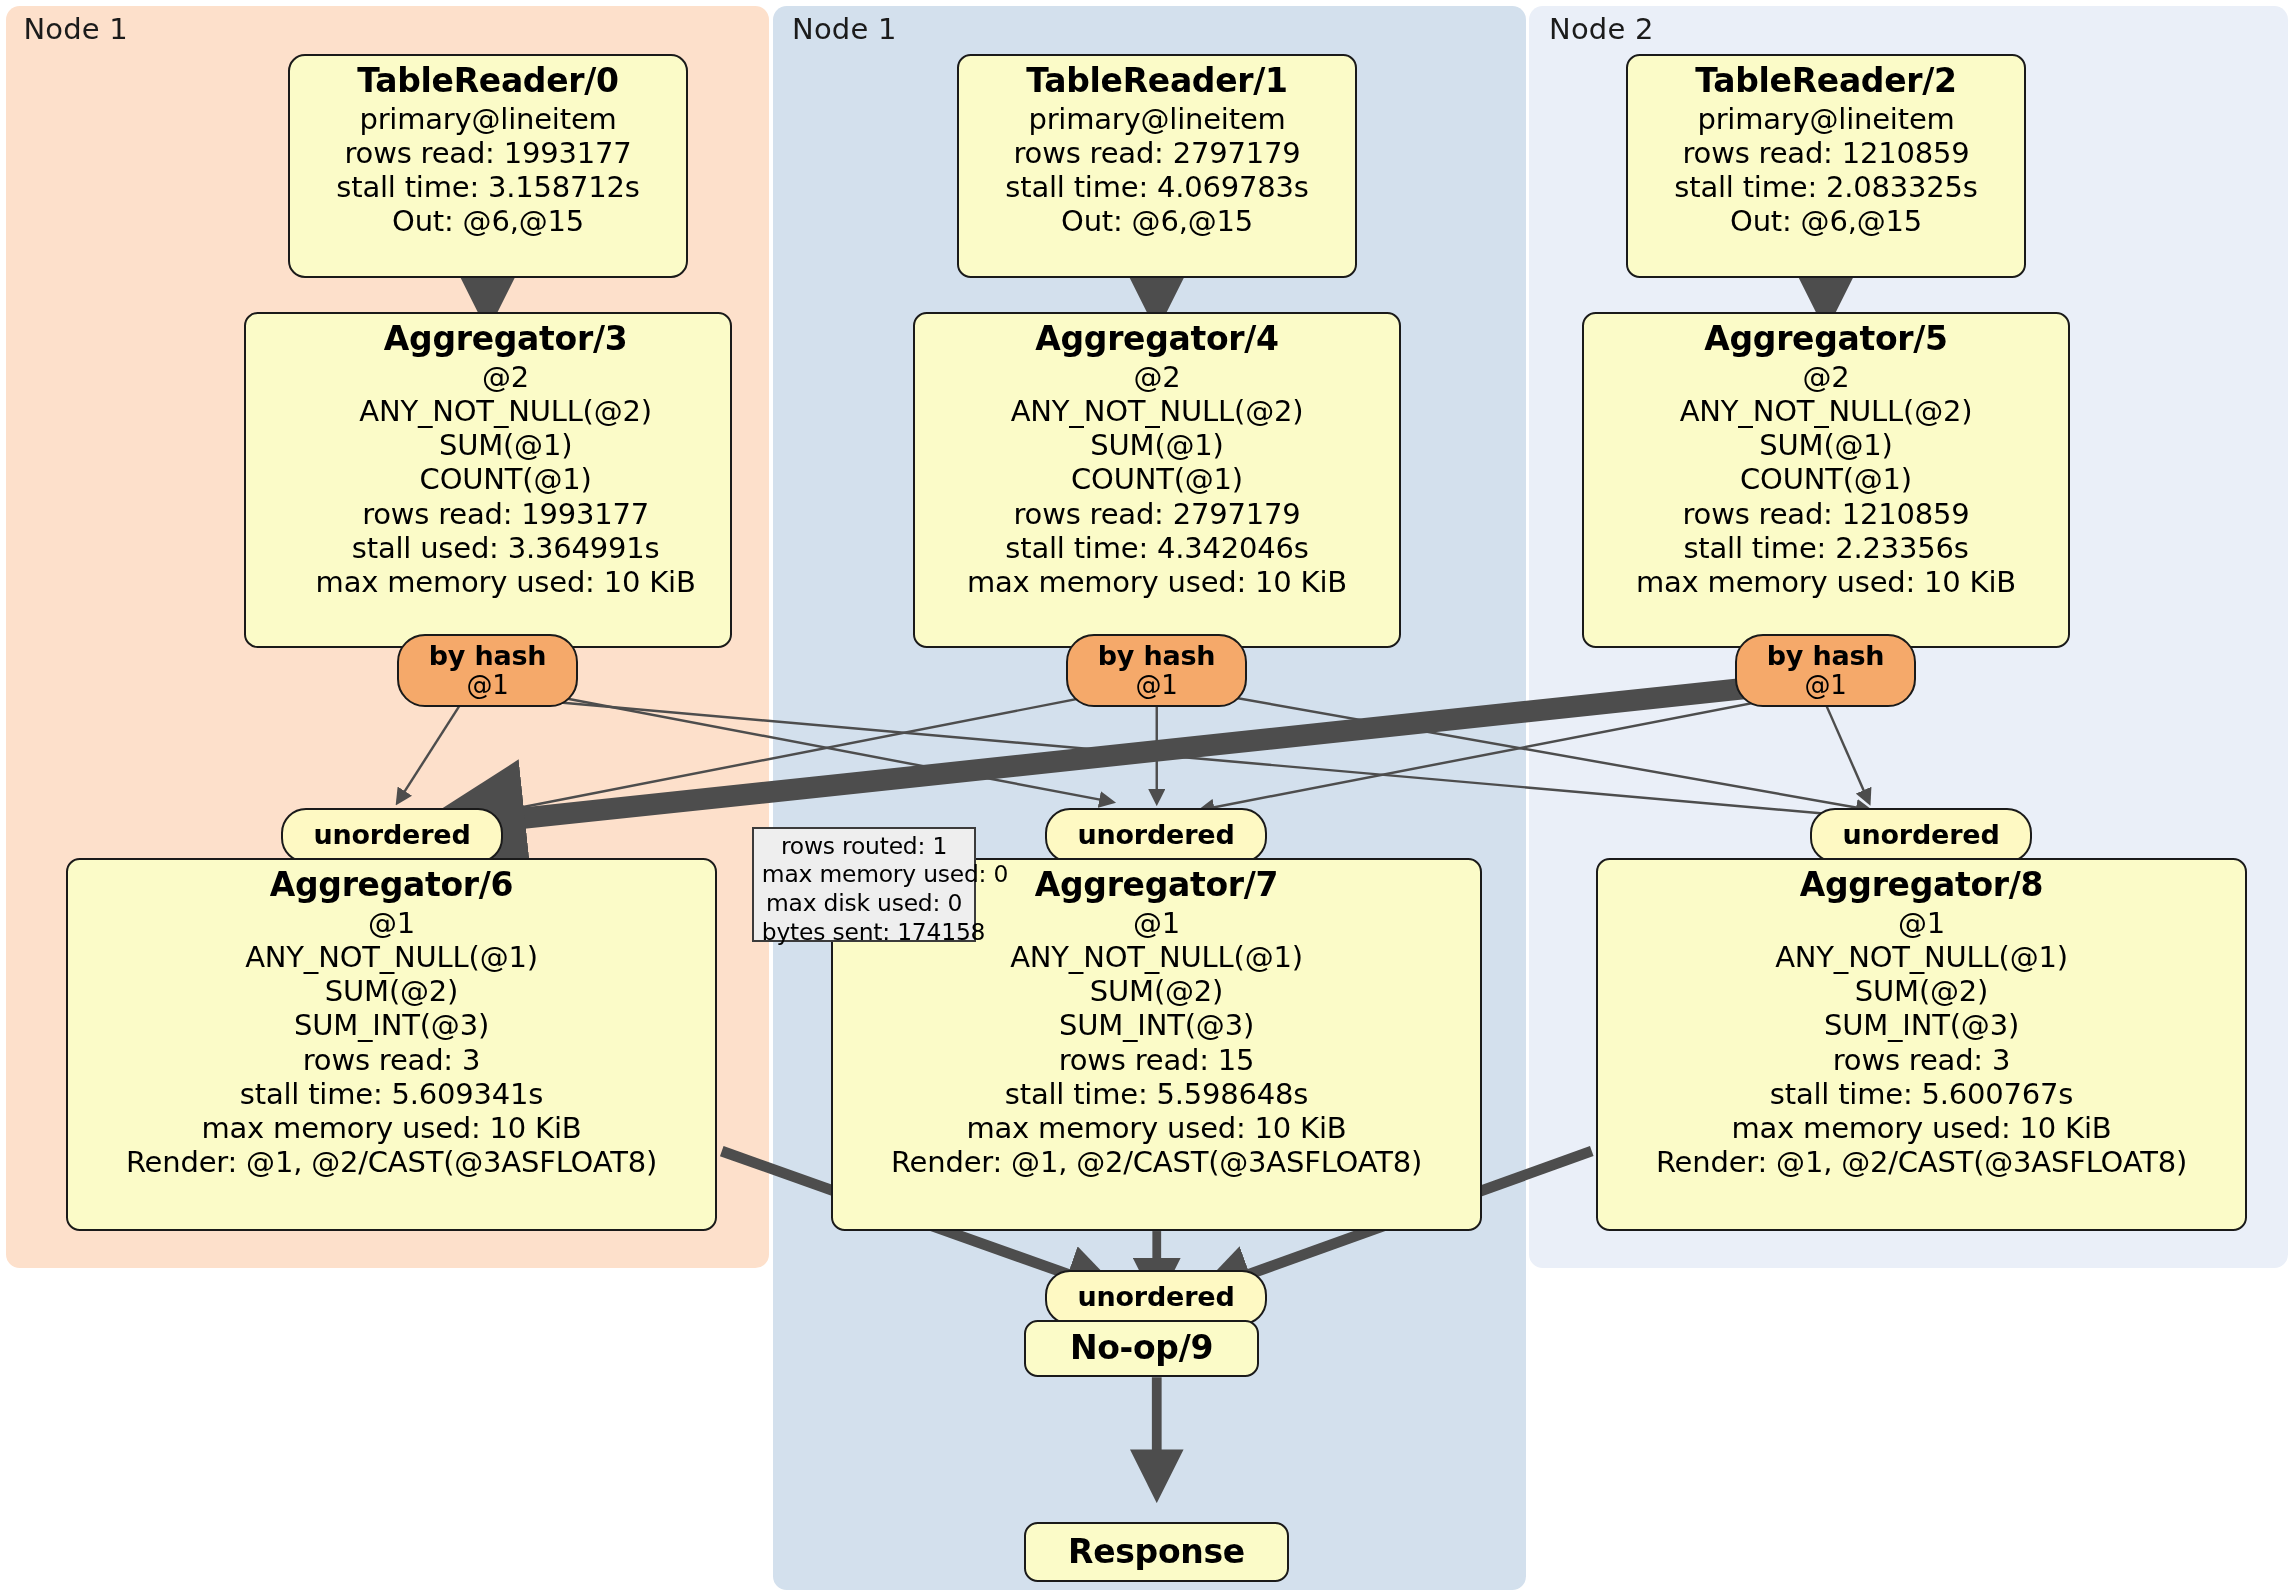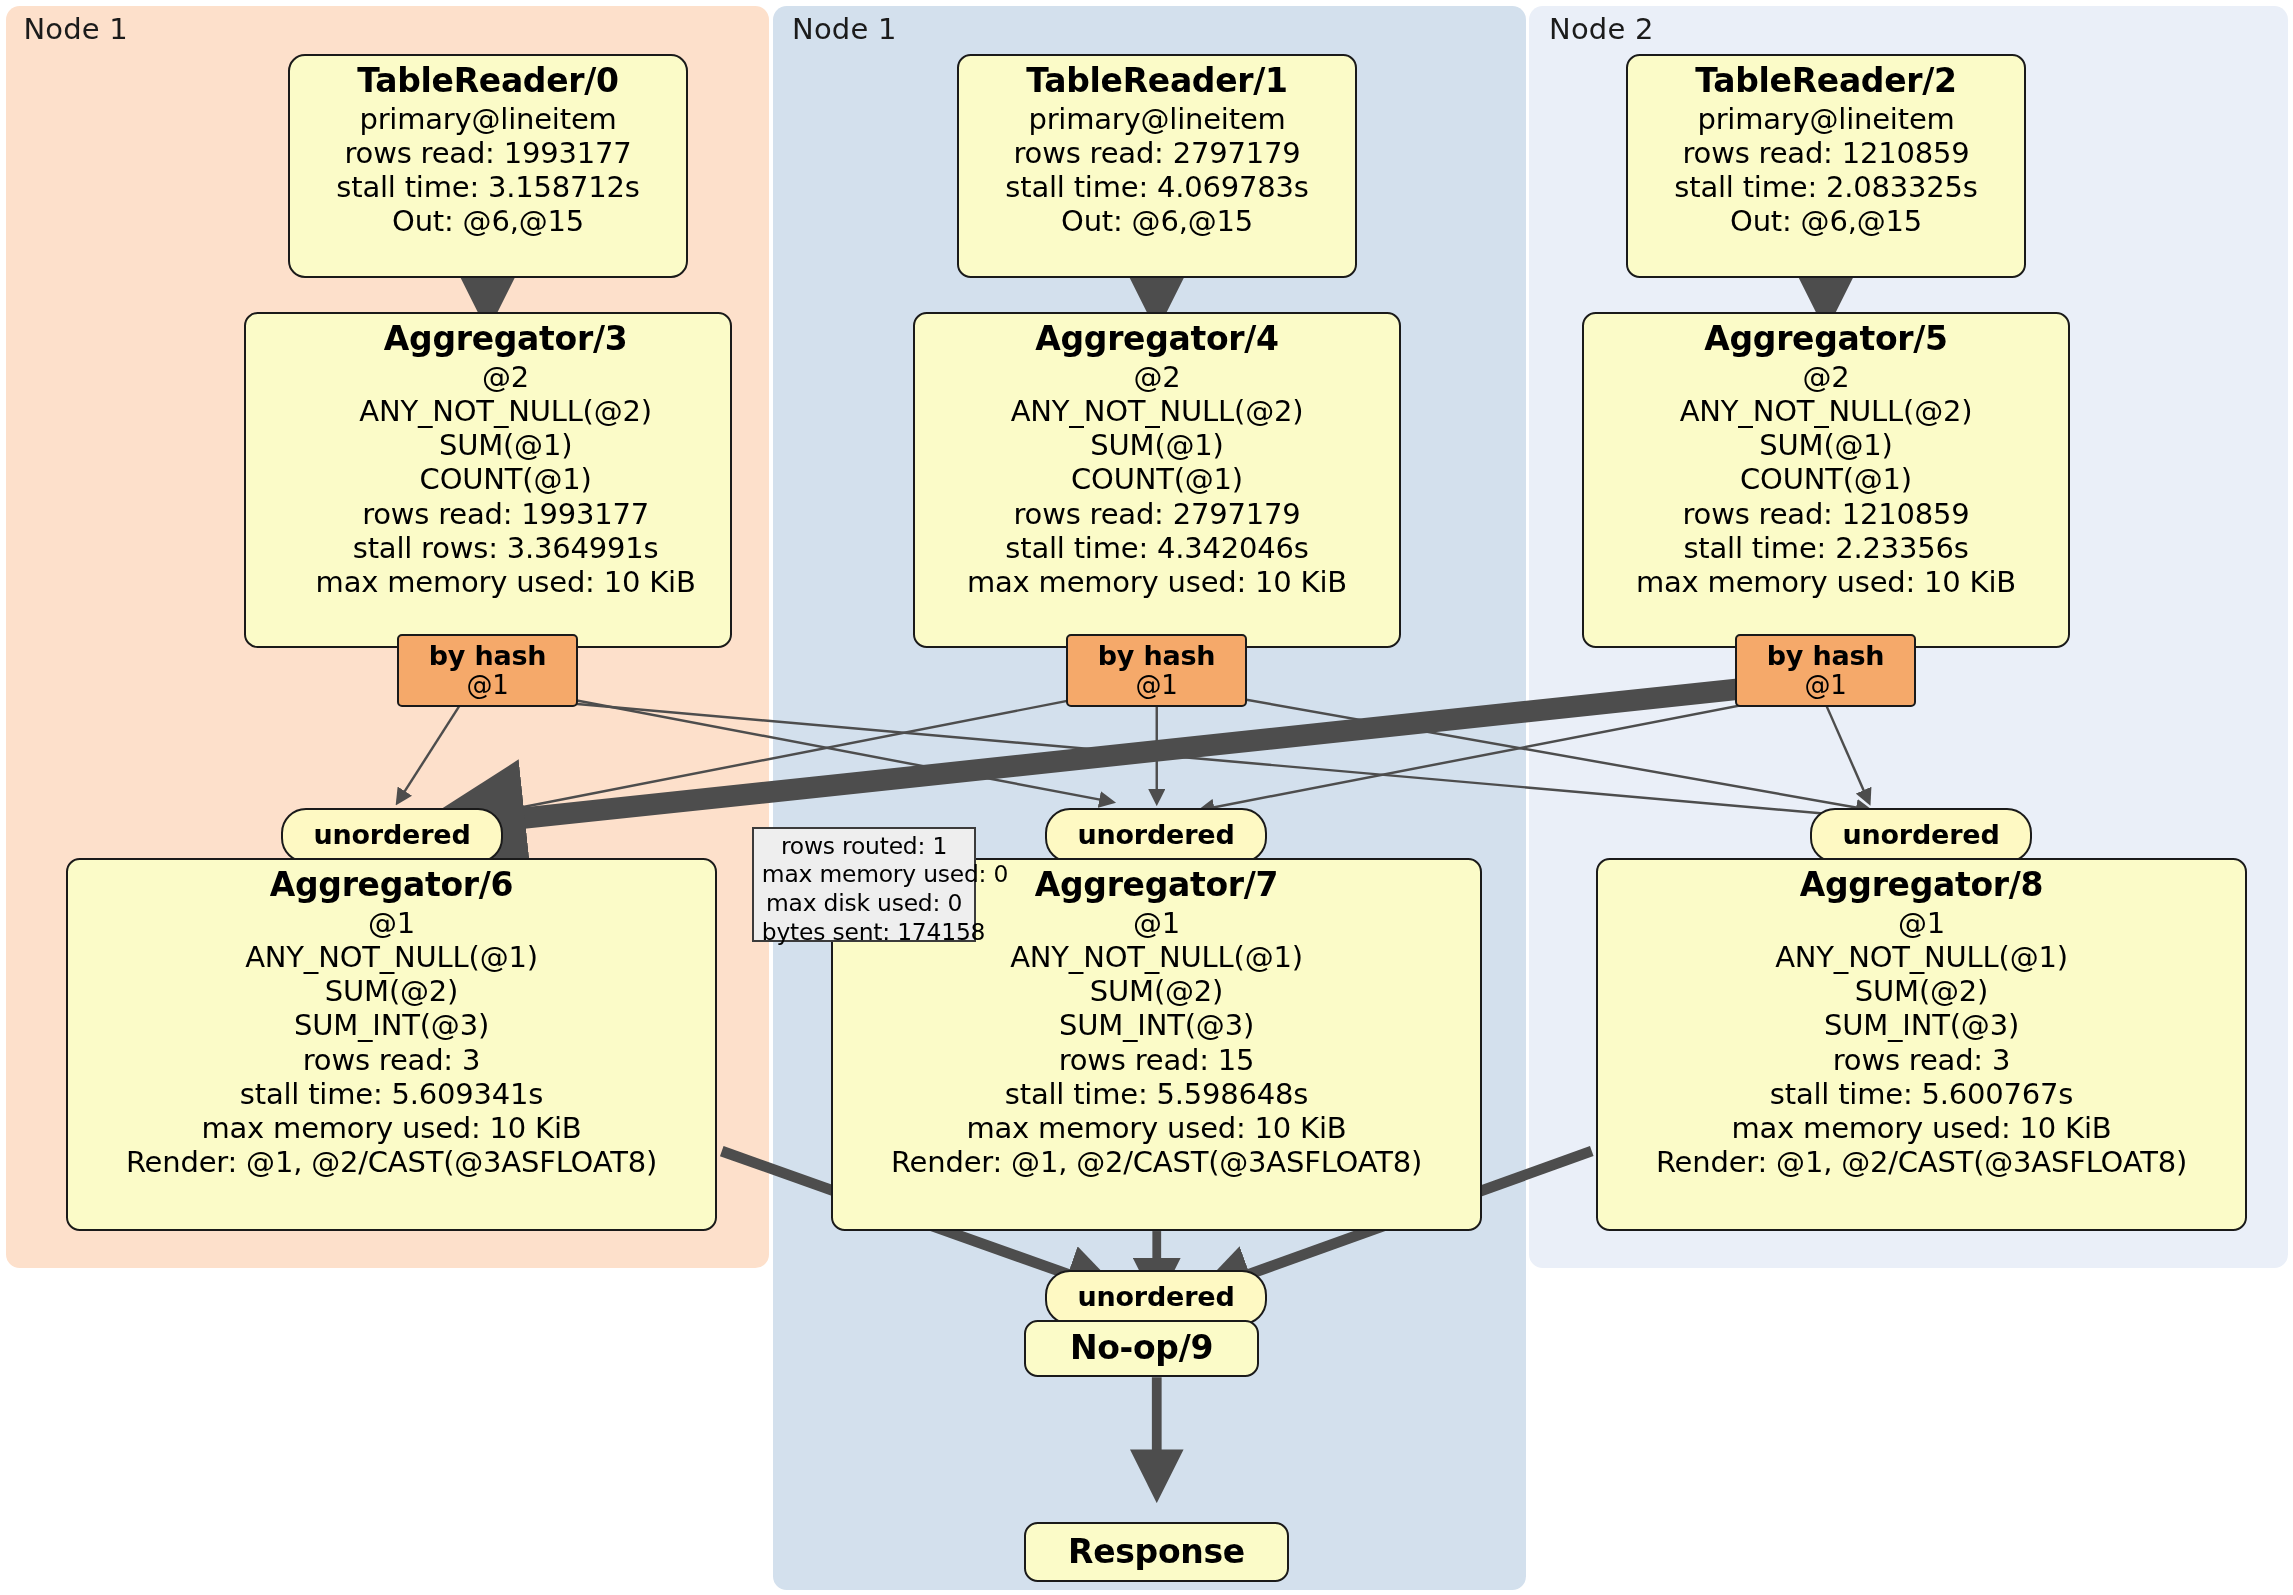--- a/index.html
+++ b/index.html
@@ -78,21 +78,21 @@
     text-align: center;
     color: #000000;
     display: flex;
     flex-direction: column;
     align-items: center;
     justify-content: center;
     line-height: 1.12;
   }
   .badge.hash {
     background: #f5a96a;
-    border-radius: 5px;
+    border-radius: 28px;
   }
   .badge.unordered {
     background: #fef9c3;
     border-radius: 25px;
   }
   .badge .b-title {
     font-weight: bold;
     font-size: 27px;
     letter-spacing: -0.2px;
   }
@@ -190,21 +190,21 @@
     <div class="line">Out: @6,@15</div>
   </div>
 
   <div class="proc" style="left:244px; top:312px; width:488px; height:336px;padding-left:45px;">
     <div class="title">Aggregator/3</div>
     <div class="line">@2</div>
     <div class="line">ANY_NOT_NULL(@2)</div>
     <div class="line">SUM(@1)</div>
     <div class="line">COUNT(@1)</div>
     <div class="line">rows read: 1993177</div>
-    <div class="line">stall rows: 3.364991s</div>
+    <div class="line">stall used: 3.364991s</div>
     <div class="line">max memory used: 10 KiB</div>
   </div>
 
   <div class="proc" style="left:913px; top:312px; width:488px; height:336px;">
     <div class="title">Aggregator/4</div>
     <div class="line">@2</div>
     <div class="line">ANY_NOT_NULL(@2)</div>
     <div class="line">SUM(@1)</div>
     <div class="line">COUNT(@1)</div>
     <div class="line">rows read: 2797179</div>

